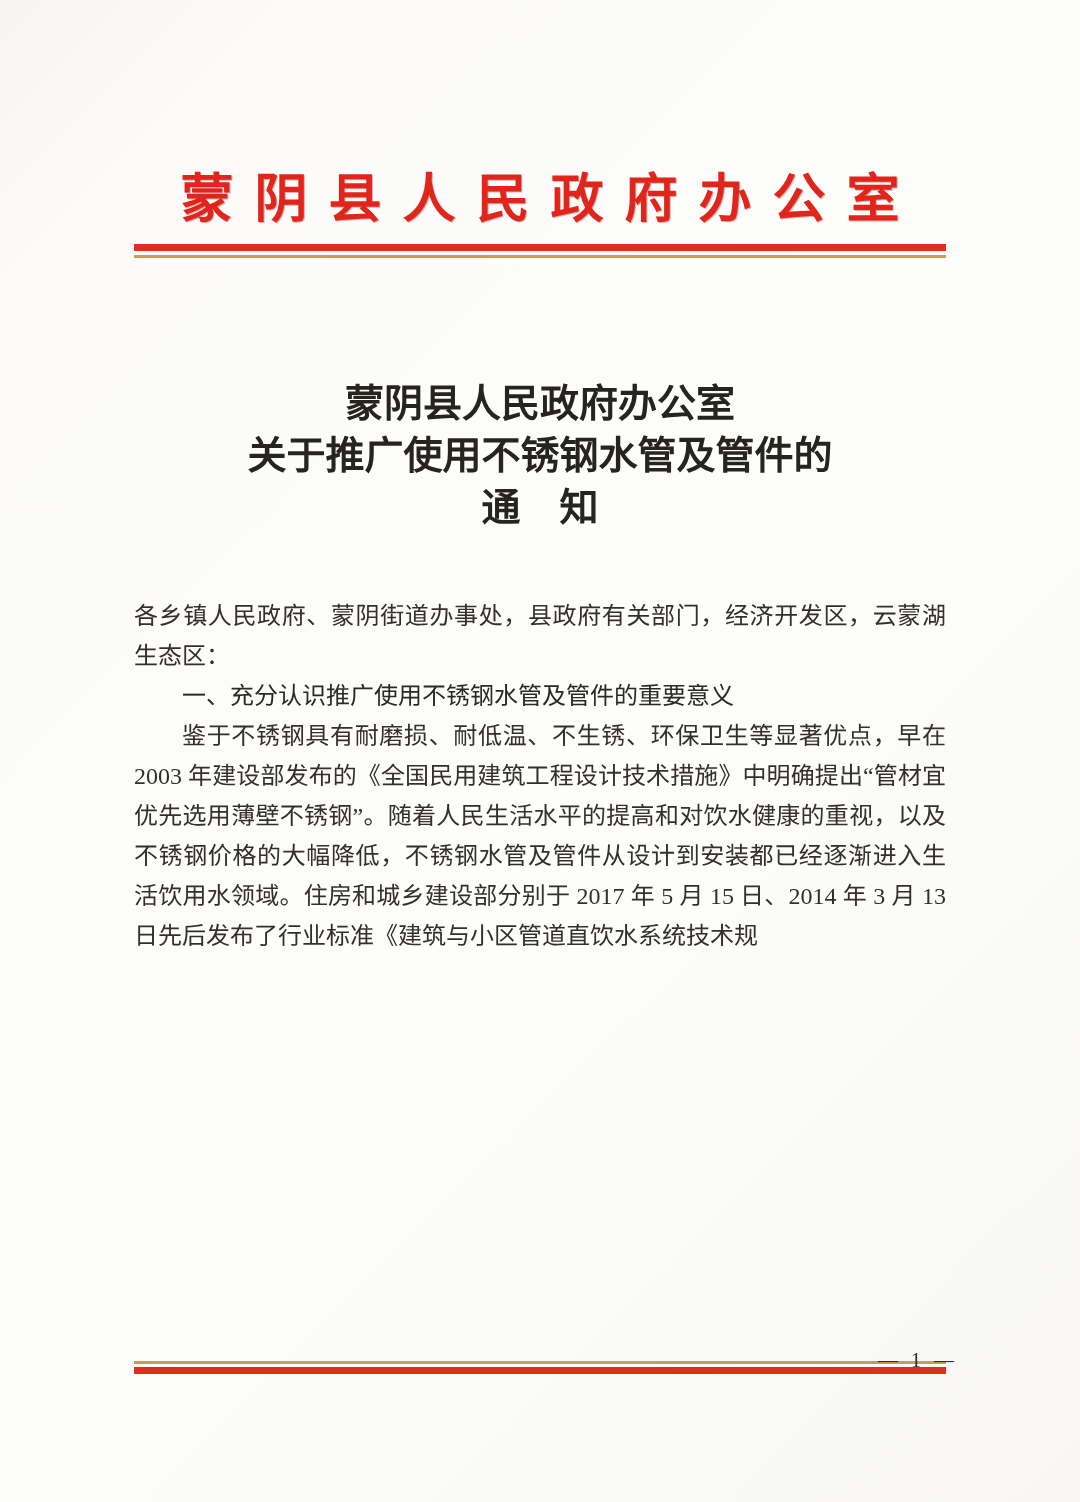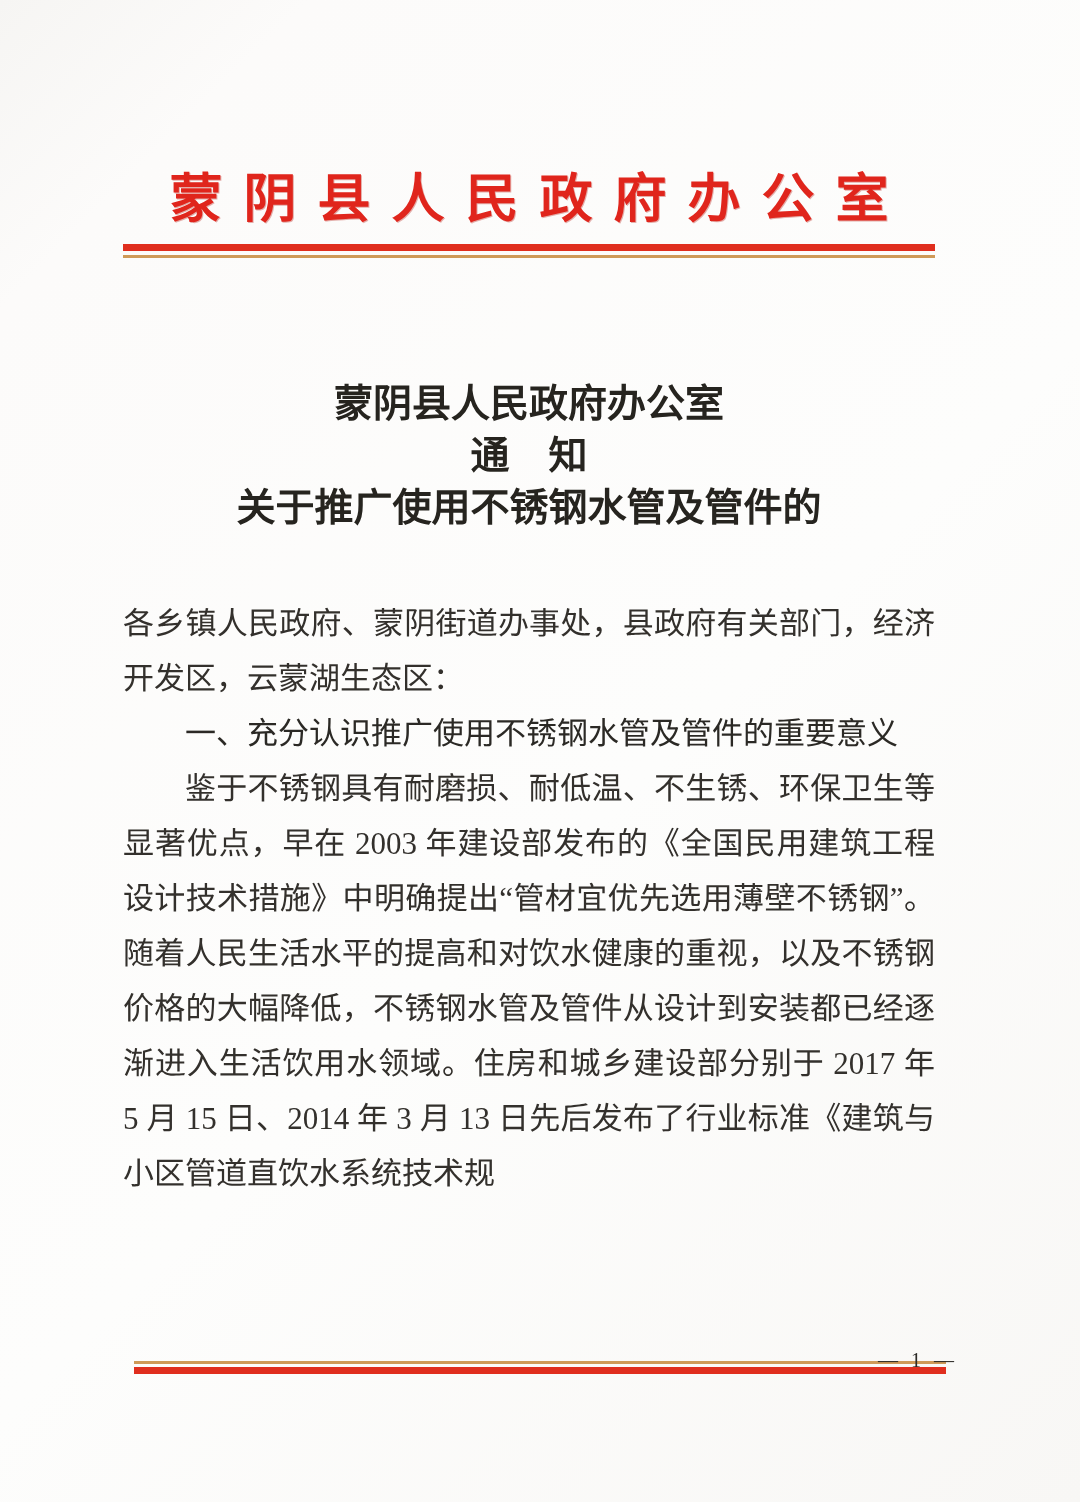--- a/index.html
+++ b/index.html
@@ -6,21 +6,21 @@
   body {
     width: 1080px;
     height: 1502px;
     position: relative;
     background: linear-gradient(135deg, #f6f5f3 0%, #fcfbfa 12%, #fdfdfc 55%, #f8f7f5 100%);
     font-family: "Liberation Serif", "DejaVu Serif", serif;
     overflow: hidden;
   }
   .sheet {
     position: absolute;
-    left: 123px;
+    left: 134px;
     top: 0;
     width: 812px;
     height: 100%;
   }
   
   .letterhead {
     margin-top: 168px;
     text-align: center;
     color: #e0251c;
     font-size: 53px;
@@ -43,22 +43,22 @@
     text-align: center;
     color: #26241f;
     font-weight: bold;
     font-size: 39px;
     line-height: 52px;
   }
   
   .doc-body {
     margin-top: 62px;
     color: #33302c;
-    font-size: 31px;
-    line-height: 55px;
+    font-size: 24px;
+    line-height: 40px;
     text-align: justify;
   }
   .doc-body p { margin: 0; text-indent: 2em; }
   .doc-body p.no-indent { text-indent: 0; }
   .doc-body p.heading { font-weight: normal; color: #2b2925; }
   
   .footer-rule {
     position: absolute;
     top: 1361px;
     left: 134px;
@@ -82,22 +82,22 @@
 <body>
 
 <div class="sheet">
 
   <div class="letterhead">蒙阴县人民政府办公室</div>
 
   <div class="rule-top"></div>
 
   <div class="doc-title">
     <div>蒙阴县人民政府办公室</div>
+    <div>关于推广使用不锈钢水管及管件的</div>
     <div>通　知</div>
-    <div>关于推广使用不锈钢水管及管件的</div>
   </div>
 
   <div class="doc-body">
     <p class="no-indent">各乡镇人民政府、蒙阴街道办事处，县政府有关部门，经济开发区，云蒙湖生态区：</p>
     <p class="heading">一、充分认识推广使用不锈钢水管及管件的重要意义</p>
     <p>鉴于不锈钢具有耐磨损、耐低温、不生锈、环保卫生等显著优点，早在 2003 年建设部发布的《全国民用建筑工程设计技术措施》中明确提出“管材宜优先选用薄壁不锈钢”。随着人民生活水平的提高和对饮水健康的重视，以及不锈钢价格的大幅降低，不锈钢水管及管件从设计到安装都已经逐渐进入生活饮用水领域。住房和城乡建设部分别于 2017 年 5 月 15 日、2014 年 3 月 13 日先后发布了行业标准《建筑与小区管道直饮水系统技术规</p>
   </div>
 
 </div>
 

